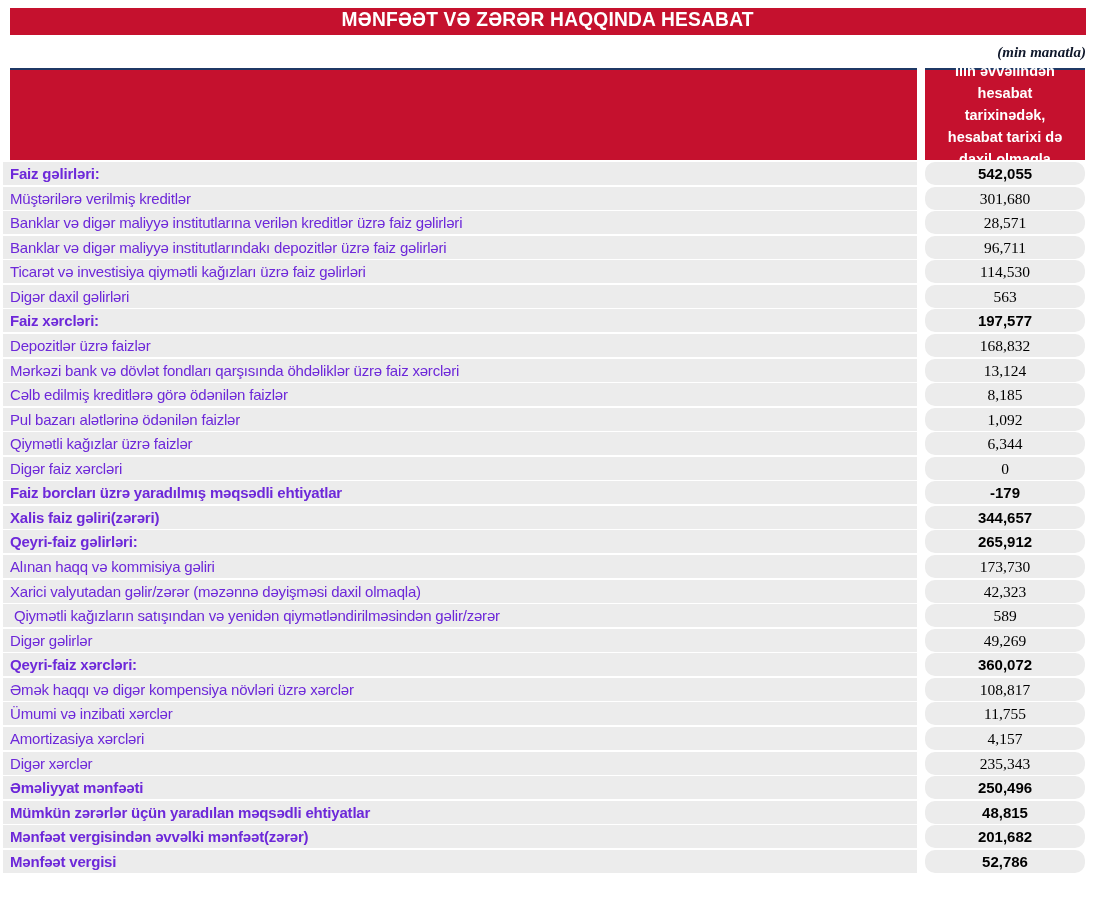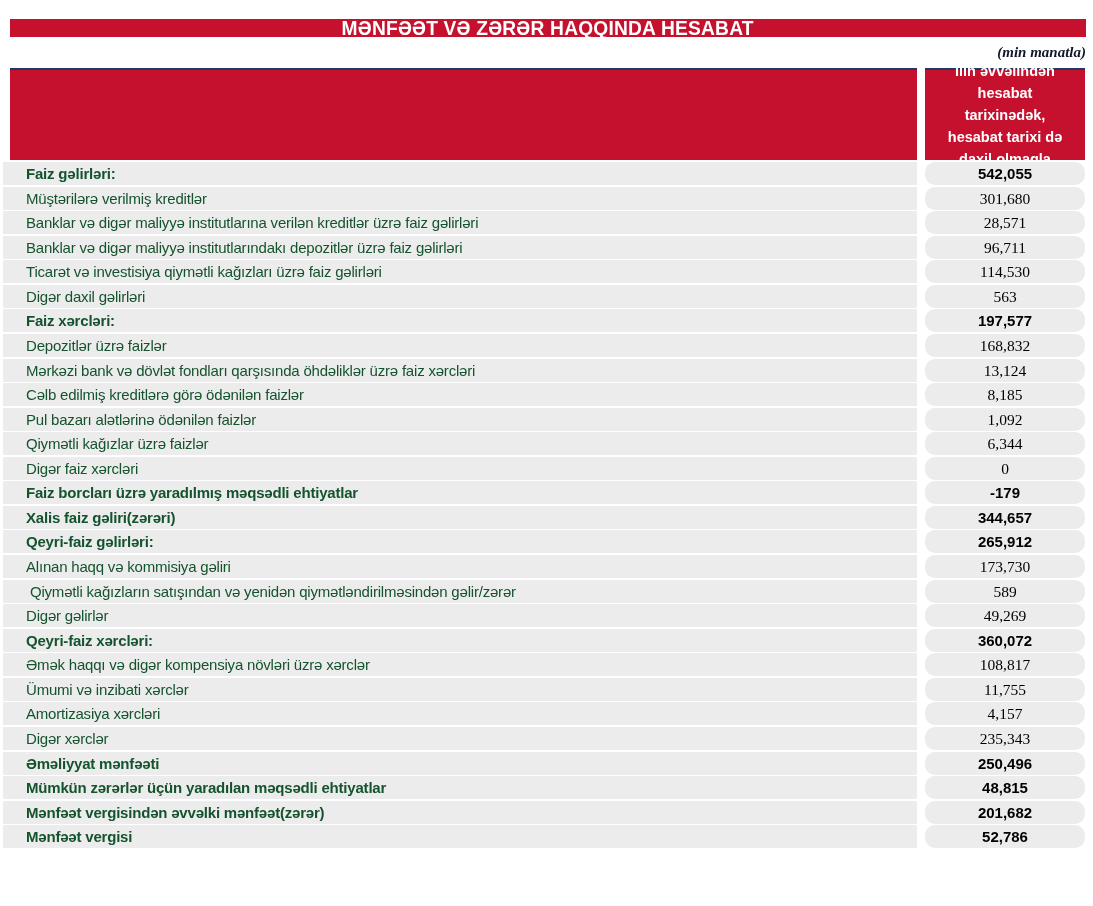--- a/index.html
+++ b/index.html
@@ -4,23 +4,23 @@
 <style>
   html,body{margin:0;padding:0;background:#fff;}
   .page{
     position:relative;
     width:1093px;height:906px;
     background:#fff;
     font-family:"Liberation Sans",sans-serif;
     overflow:hidden;
   }
   .title-band{
-    position:absolute;left:10px;top:8px;width:1076px;height:18px;
+    position:absolute;left:10px;top:8px;width:1076px;height:27px;
     background:var(--red,#C5112E);
-    display:flex;align-items:center;justify-content:center;margin-top:11px;
+    display:flex;align-items:flex-start;justify-content:center;
   }
   .title-band .title-text{
     color:#fff;font-weight:bold;font-size:20px;letter-spacing:.2px;
     transform:scaleX(.96);white-space:nowrap;
   }
   .unit-note{
     position:absolute;top:44px;right:7px;
     font-family:"Liberation Serif",serif;font-style:italic;font-weight:bold;
     font-size:15px;color:#0f172a;
   }
@@ -38,22 +38,22 @@
     padding:0 18px;
   }
   .rows{
     position:absolute;top:162px;left:0;width:1093px;
     display:flex;flex-direction:column;gap:1.57px;
   }
   .row{display:flex;height:23px;}
   .cell{box-sizing:border-box;background:var(--rowbg,#ECECEC);}
   .cell.label{
     margin-left:3px;width:914px;
-    padding-left:23px;
-    font-size:15px;line-height:23px;color:#14532d;
+    padding-left:7px;
+    font-size:15px;line-height:23px;color:#6d28d9;
     letter-spacing:-0.2px;
     white-space:pre;overflow:hidden;
   }
   .cell.value{
     margin-left:8px;width:160px;
     text-align:center;line-height:23px;color:#000;
     font-family:"Liberation Serif",serif;font-size:15.5px;border-radius:10px;
   }
   .row.bold .cell.label{font-weight:bold;}
   .row.bold .cell.value{
@@ -159,20 +159,24 @@
   <div class="row bold">
     <div class="cell label">Qeyri-faiz gəlirləri:</div>
     <div class="cell value">265,912</div>
   </div>
 
   <div class="row">
     <div class="cell label">Alınan haqq və kommisiya gəliri</div>
     <div class="cell value">173,730</div>
   </div>
 
+  <div class="row">
+    <div class="cell label">Xarici valyutadan gəlir/zərər (məzənnə dəyişməsi daxil olmaqla)</div>
+    <div class="cell value">42,323</div>
+  </div>
 
   <div class="row">
     <div class="cell label"> Qiymətli kağızların satışından və yenidən qiymətləndirilməsindən gəlir/zərər</div>
     <div class="cell value">589</div>
   </div>
 
   <div class="row">
     <div class="cell label">Digər gəlirlər</div>
     <div class="cell value">49,269</div>
   </div>

